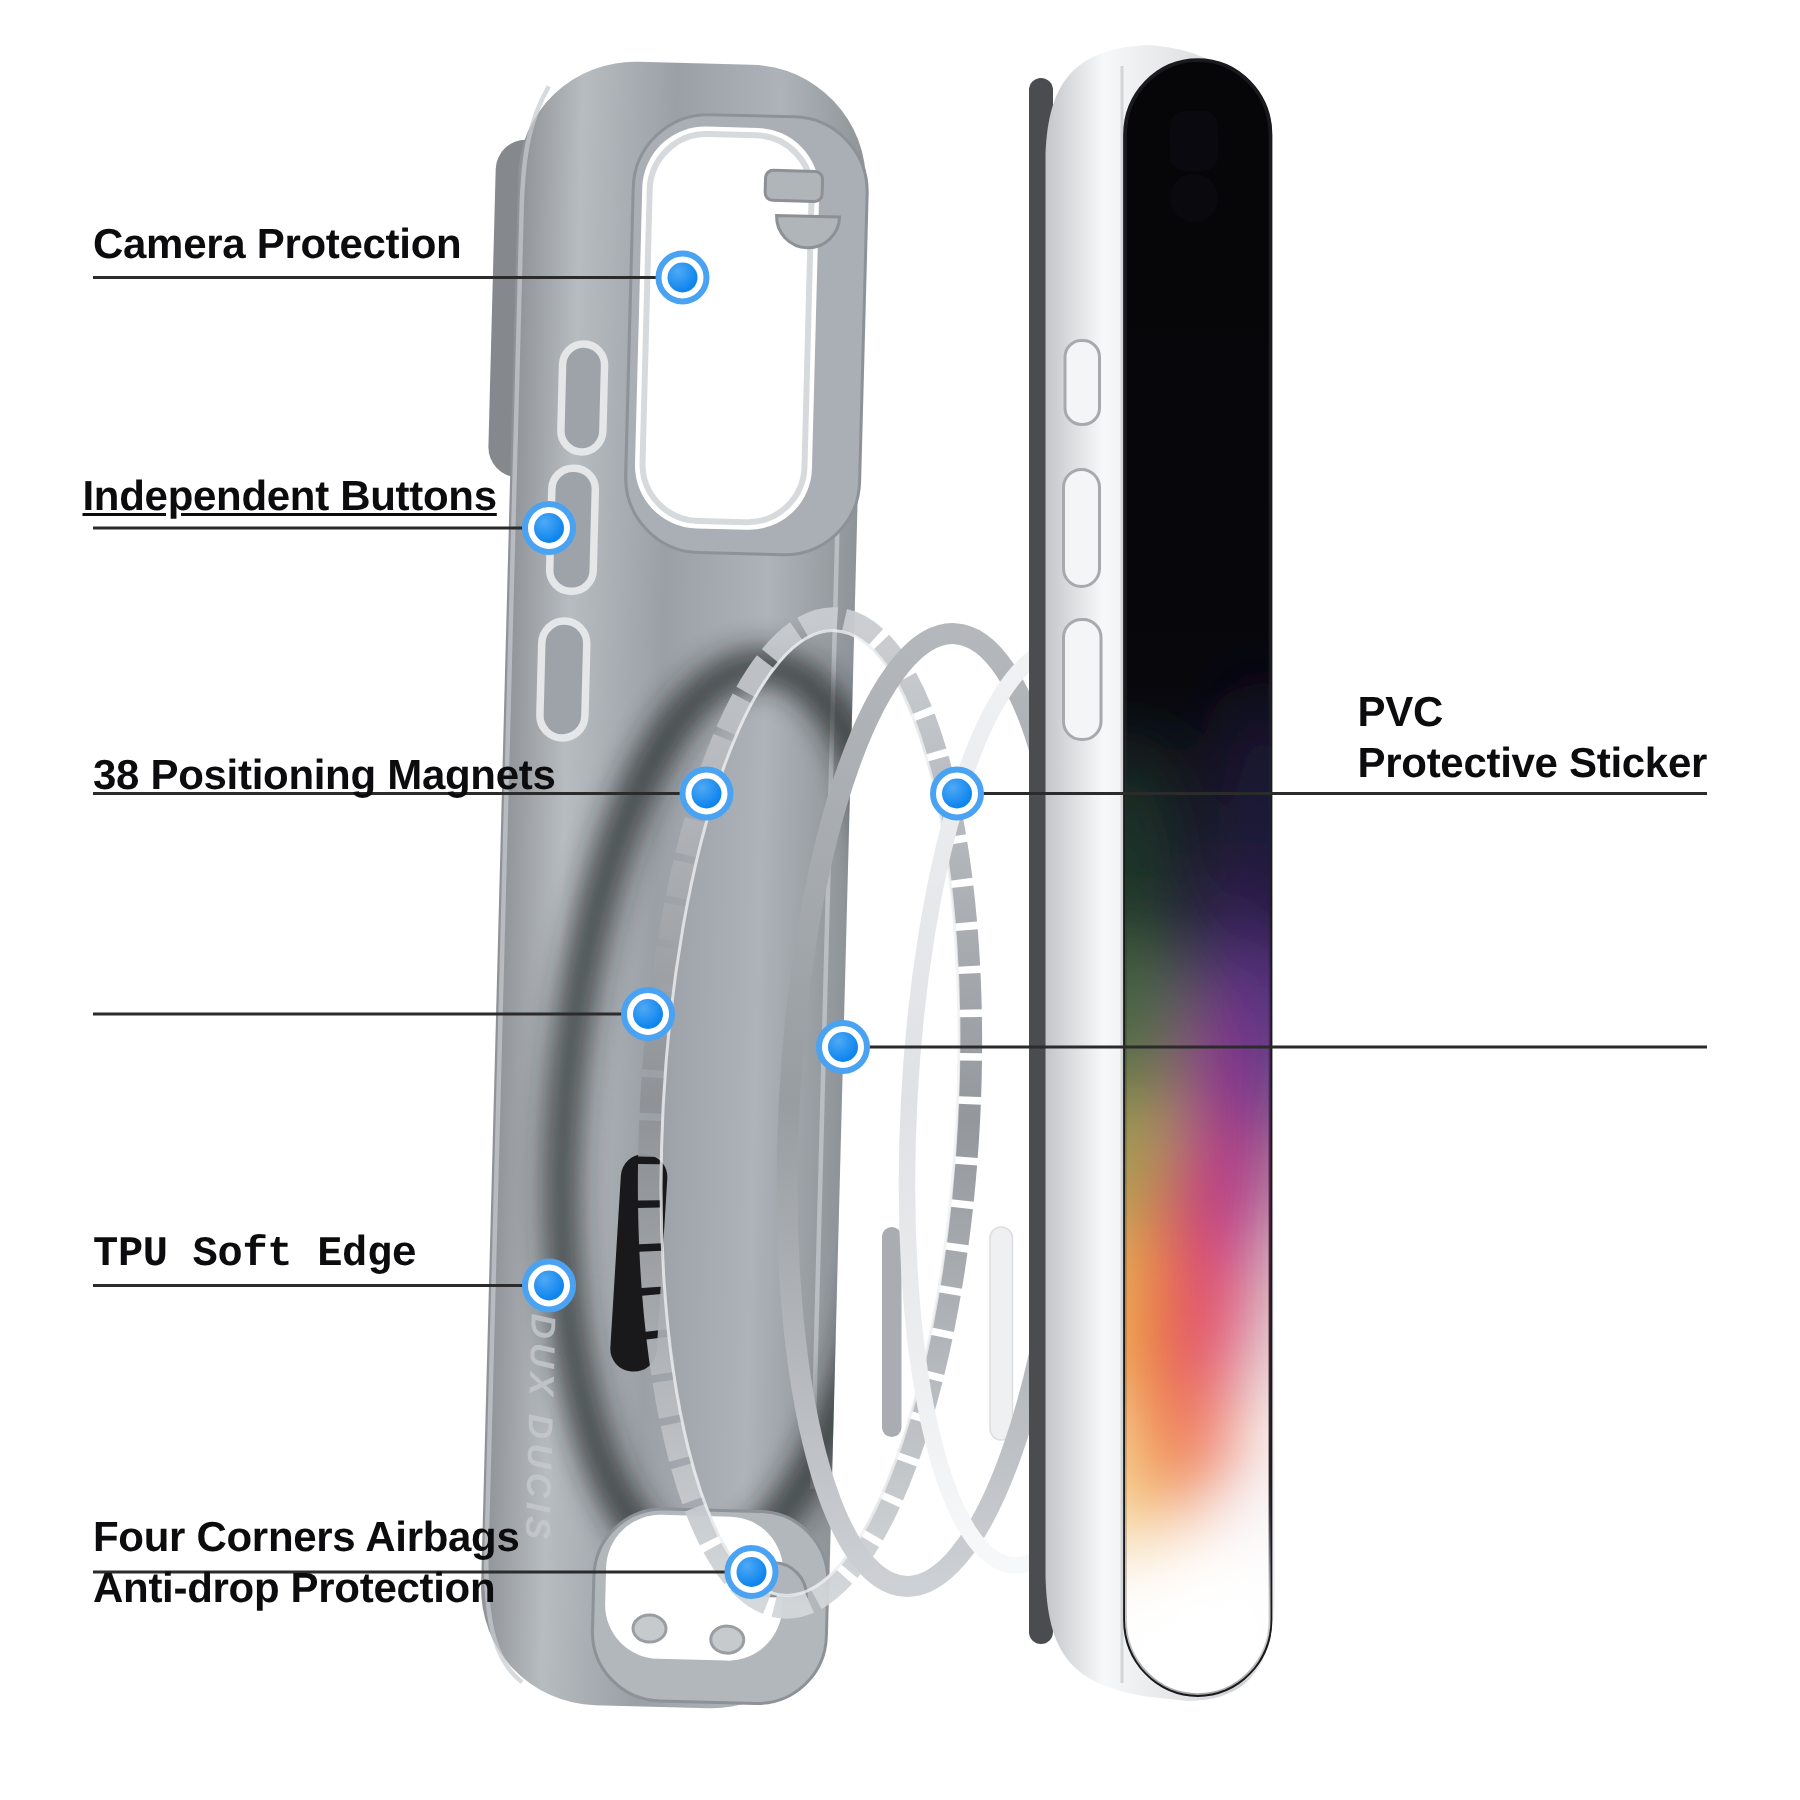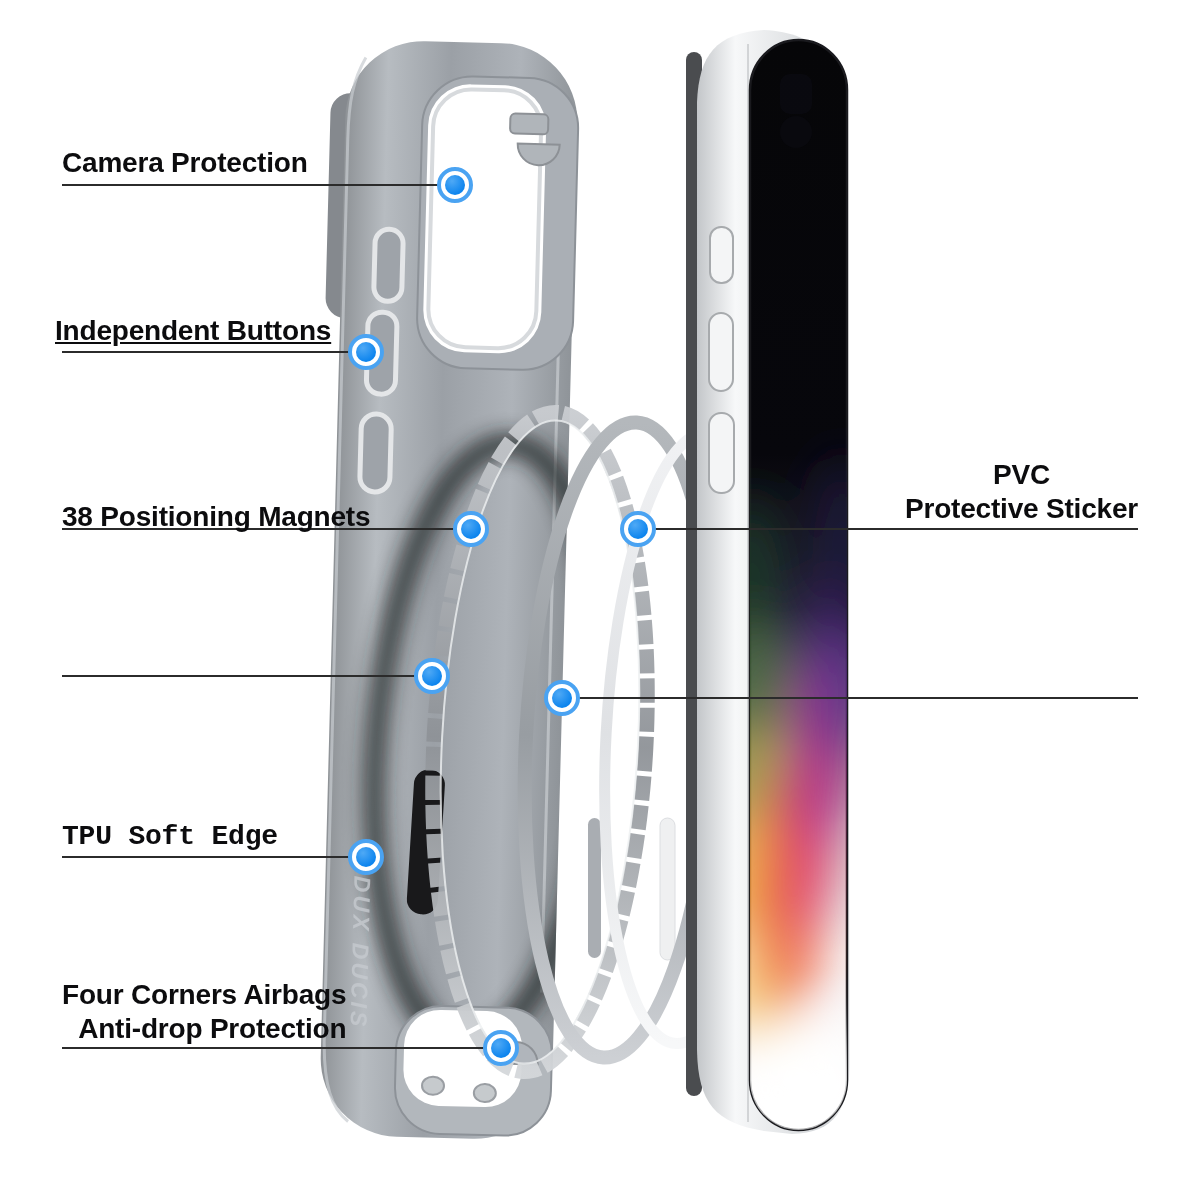--- a/index.html
+++ b/index.html
@@ -27,24 +27,24 @@
     background:radial-gradient(circle at 35% 30%, #4fa9f5 0%, #0e85ee 70%);
   }
   .d1{left:437px;top:167px;} .d2{left:348px;top:334px;}
   .d3{left:453px;top:511px;} .d4{left:414px;top:658px;}
   .d5{left:348px;top:839px;} .d6{left:483px;top:1030px;}
   .d7{left:620px;top:511px;} .d8{left:544px;top:680px;}
   .callout-label{
     position:absolute;font-size:28px;font-weight:700;color:#0c0c0e;
     line-height:1.22;white-space:pre-line;letter-spacing:-0.2px;
   }
-  .callout-label.right{text-align:center;}
+  .callout-label.right{text-align:left;}
   .c1{left:62px;top:146px;} .c2{left:55px;top:314px;text-decoration:underline;}
   .c3{left:62px;top:500px;} .c4{left:62px;top:606px;}
-  .c5{left:62px;top:820px;font-family:Liberation Mono, monospace;} .c6{left:62px;top:978px;text-align:right;}
+  .c5{left:62px;top:820px;font-family:Liberation Mono, monospace;} .c6{left:62px;top:1008px;}
   .c7{right:62px;top:458px;} .c8{right:62px;top:652px;}
 </style>
 </head>
 <body>
 
 <div class="canvas">
 
   <svg class="illus" width="1200" height="1200" viewBox="0 0 1200 1200">
     <defs>
       <linearGradient id="caseG" x1="0" y1="0" x2="1" y2="0">

